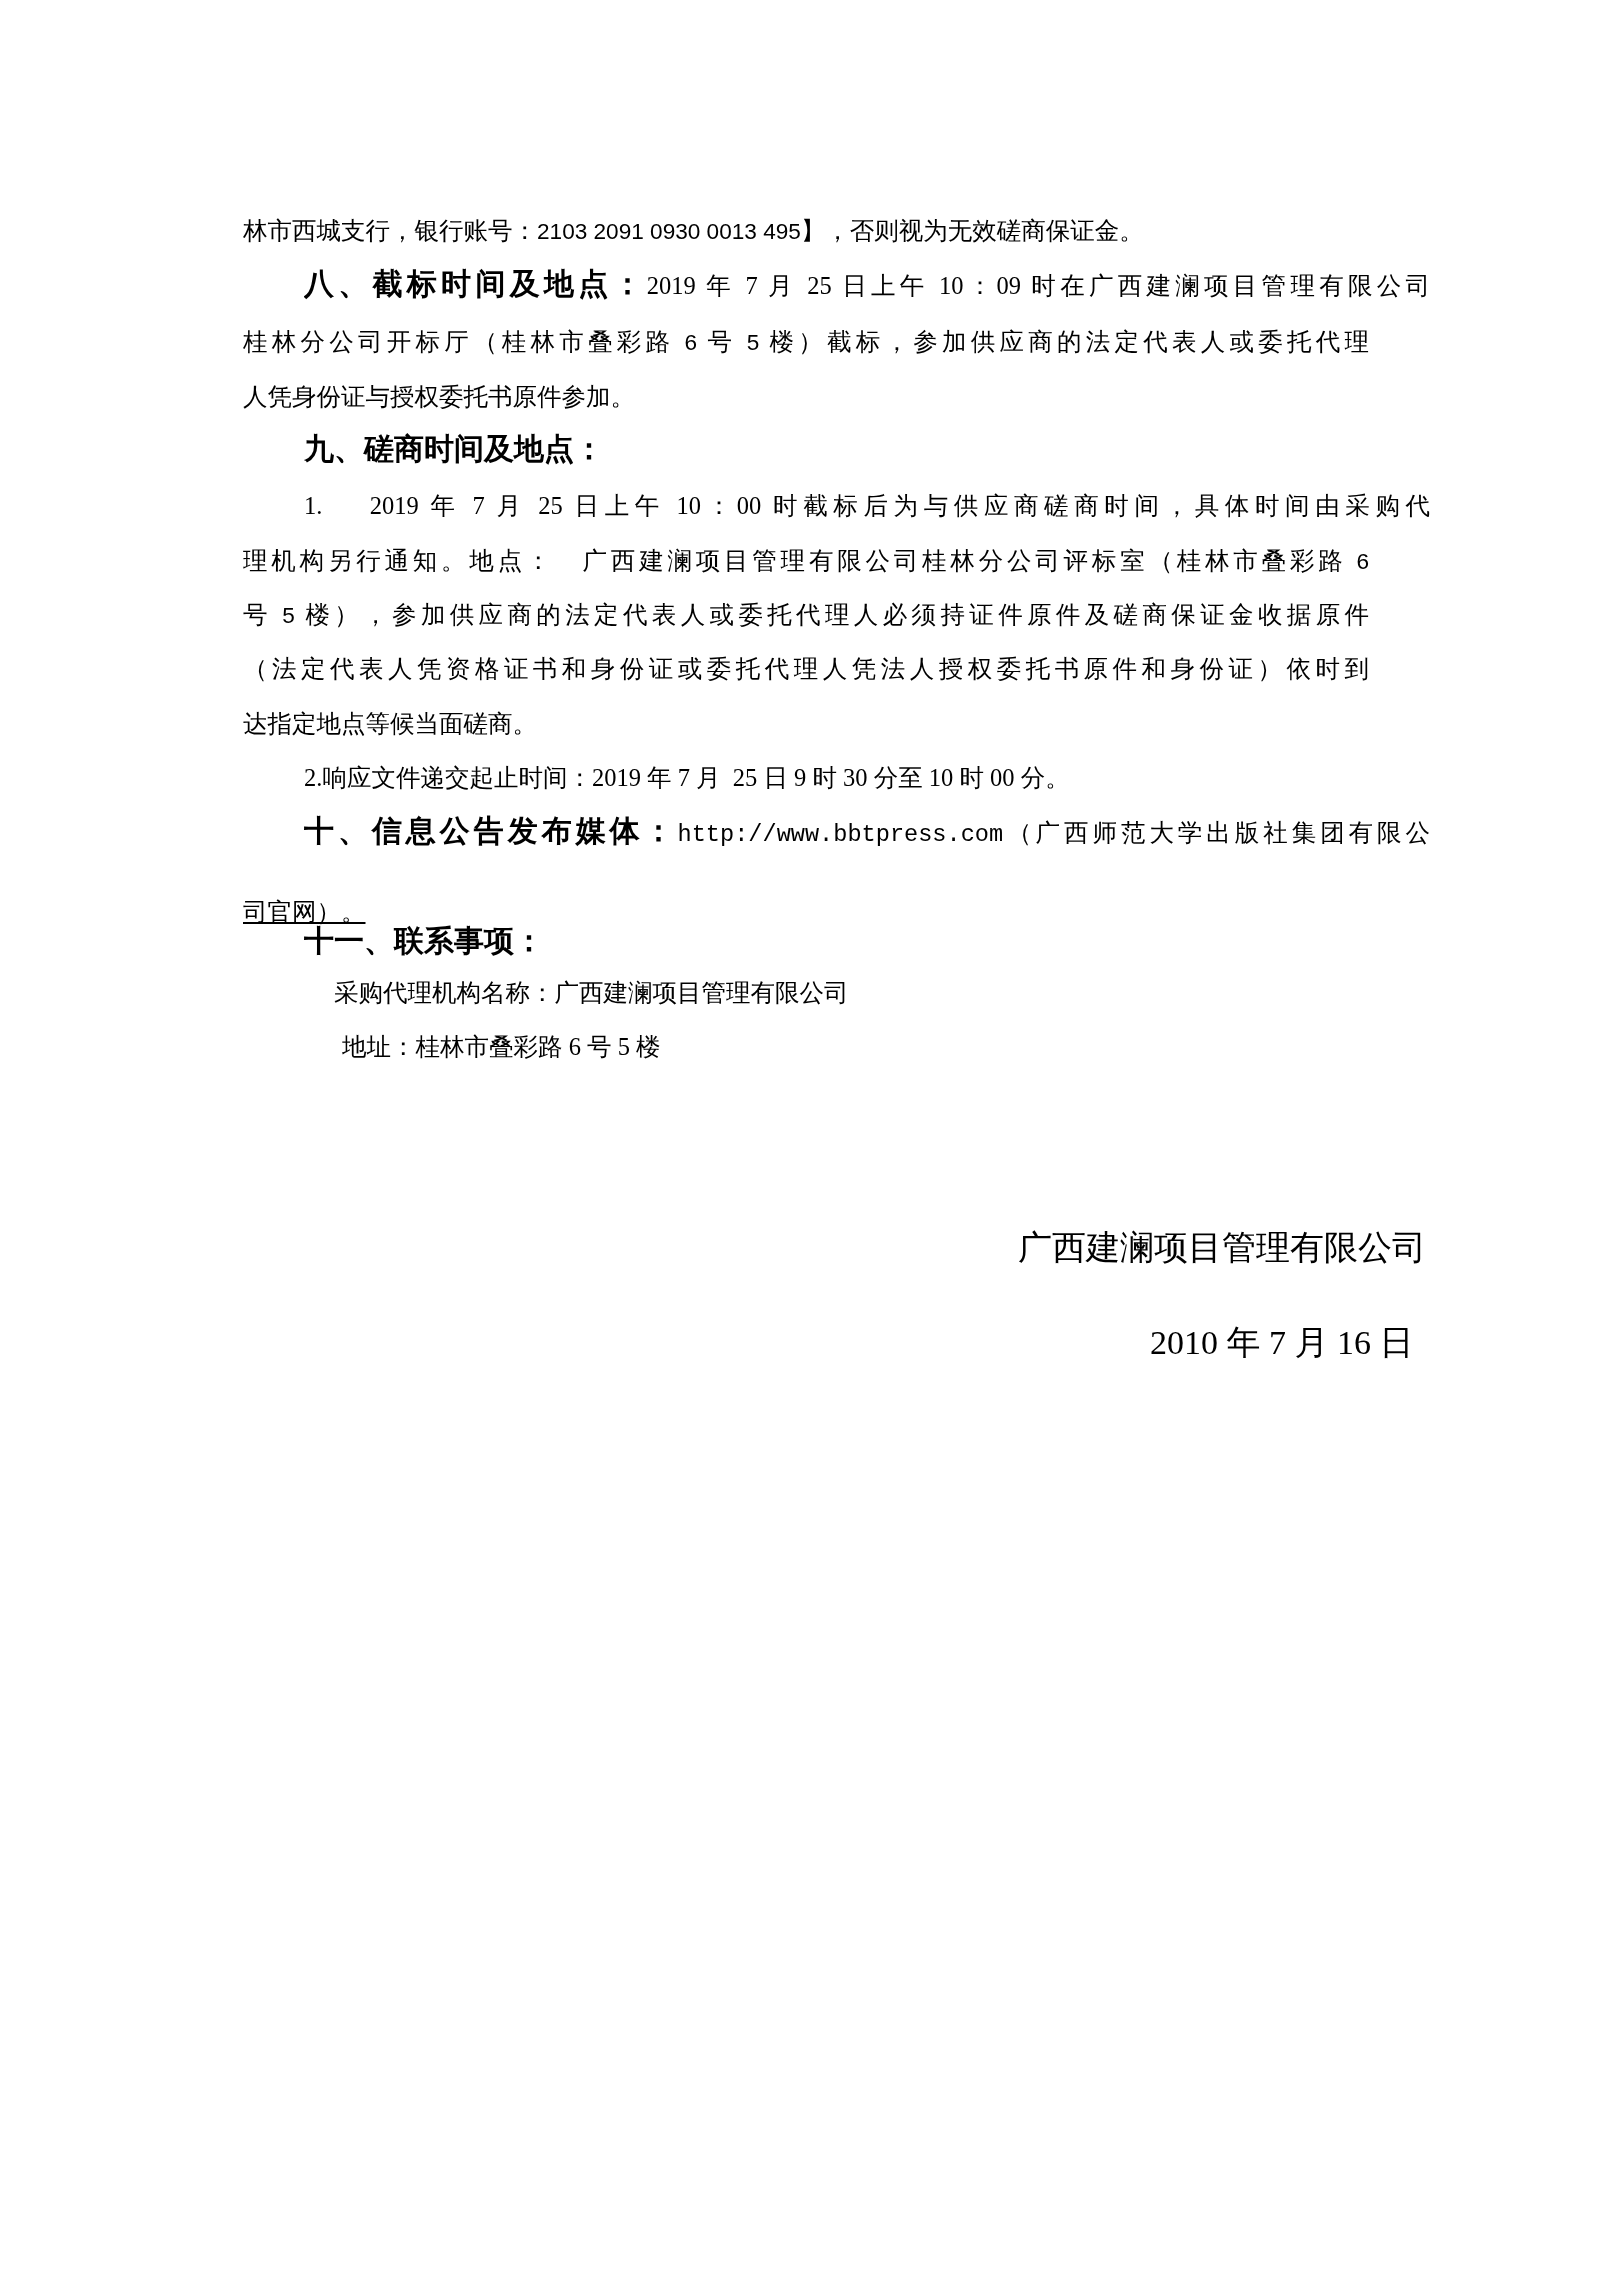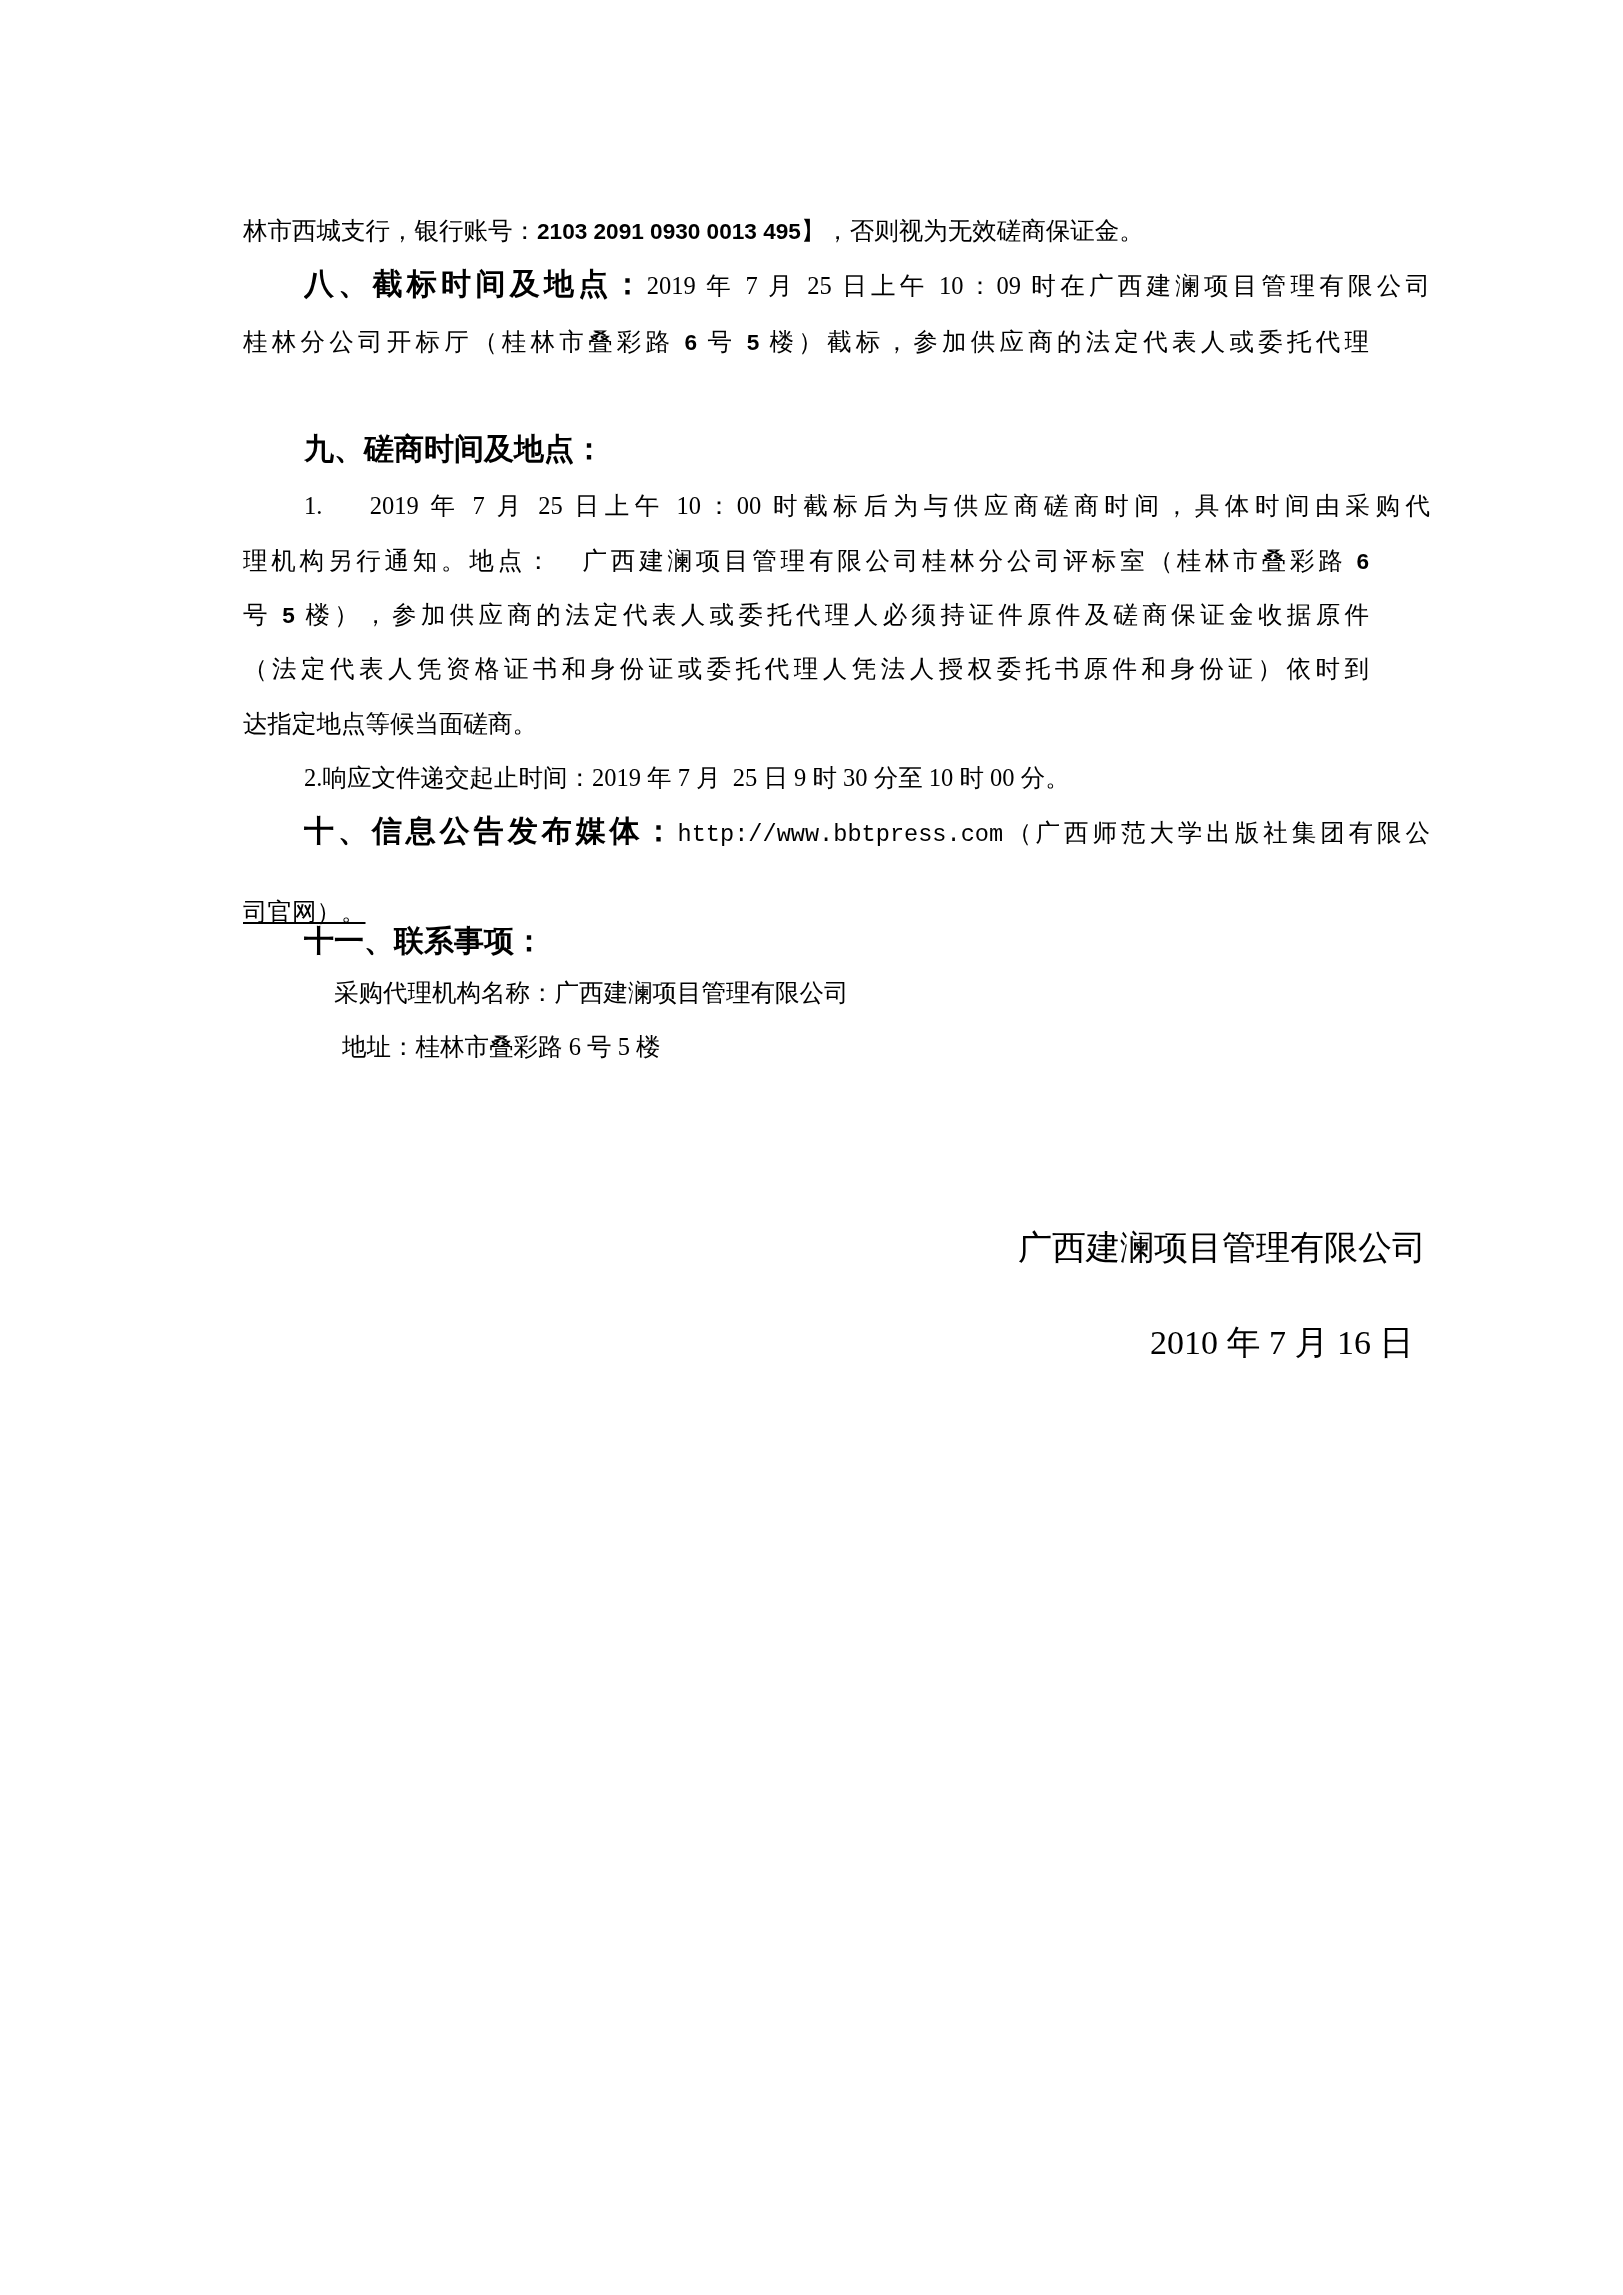--- a/index.html
+++ b/index.html
@@ -43,36 +43,37 @@
     font-family: "Liberation Serif", "DejaVu Serif", serif;
     font-weight: 400;
   }
   .r-heading {
     font-family: Liberation Mono, monospace;
     font-weight: 700;
     font-size: 30px;
   }
   .r-sans {
     font-family: "Liberation Sans", "DejaVu Sans", sans-serif;
-    font-weight: 700;
+    font-weight: 400;
     font-size: 22.6px;
   }
   .r-mono {
     font-family: "Liberation Mono", "DejaVu Sans Mono", monospace;
     font-weight: 400;
     font-size: 23.6px;
   }
 </style>
 </head>
 <body>
 
 <div class="page" id="doc-page">
     <div class="line" style="left: 243px; top: 203px;"><span class="r-body">林市西城支行，银行账号：</span><span class="r-sans">2103 2091 0930 0013 495</span><span class="r-body">】，否则视为无效磋商保证金。</span></div>
     <div class="line justify" style="left: 304px; top: 258px;"><span class="r-heading">八、截标时间及地点：</span><span class="r-body">2019 年 7 月 25 日上午 10：09 时在广西建澜项目管理有限公司</span></div>
     <div class="line justify" style="left: 243px; top: 314px;"><span class="r-body">桂林分公司开标厅（桂林市叠彩路 </span><span class="r-sans">6</span><span class="r-body"> 号 </span><span class="r-sans">5</span><span class="r-body"> 楼）截标，参加供应商的法定代表人或委托代理</span></div>
+    <div class="line" style="left: 243px; top: 369px;"><span class="r-body">人凭身份证与授权委托书原件参加。</span></div>
     <div class="line" style="left: 304px; top: 423px;"><span class="r-heading">九、磋商时间及地点：</span></div>
     <div class="line justify" style="left: 304px; top: 478px;"><span class="r-body">1.　 2019 年 7 月 25 日上午 10：00 时截标后为与供应商磋商时间，具体时间由采购代</span></div>
     <div class="line justify" style="left: 243px; top: 533px;"><span class="r-body">理机构另行通知。地点：　广西建澜项目管理有限公司桂林分公司评标室（桂林市叠彩路 </span><span class="r-sans">6</span></div>
     <div class="line justify" style="left: 243px; top: 587px;"><span class="r-body">号 </span><span class="r-sans">5</span><span class="r-body"> 楼），参加供应商的法定代表人或委托代理人必须持证件原件及磋商保证金收据原件</span></div>
     <div class="line justify" style="left: 243px; top: 641px;"><span class="r-body">（法定代表人凭资格证书和身份证或委托代理人凭法人授权委托书原件和身份证）依时到</span></div>
     <div class="line" style="left: 243px; top: 696px;"><span class="r-body">达指定地点等候当面磋商。</span></div>
     <div class="line" style="left: 304px; top: 750px;"><span class="r-body">2.响应文件递交起止时间：2019 年 7 月  25 日 9 时 30 分至 10 时 00 分。</span></div>
     <div class="line justify" style="left: 304px; top: 805px;"><span class="r-heading">十、信息公告发布媒体：</span><span class="r-mono">http://www.bbtpress.com</span><span class="r-body">（广西师范大学出版社集团有限公</span></div>
     <div class="line" style="left: 243px; top: 884px; text-decoration: underline;"><span class="r-body">司官网）。</span></div>
     <div class="line" style="left: 304px; top: 915px;"><span class="r-heading">十一、联系事项：</span></div>

